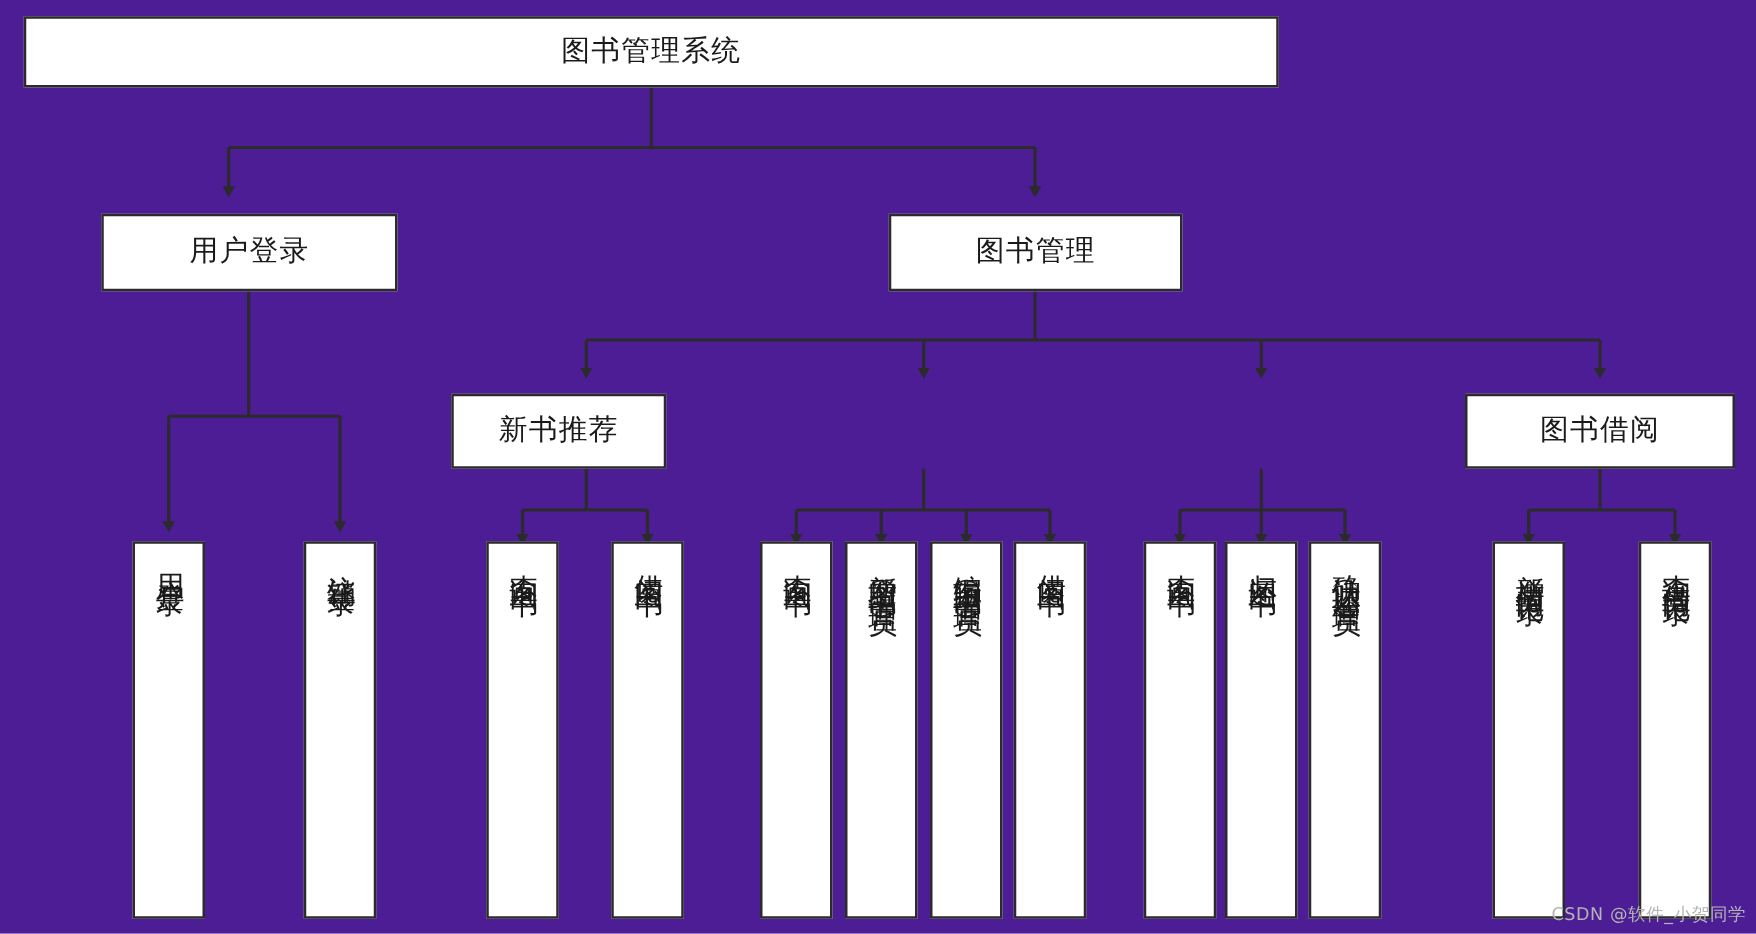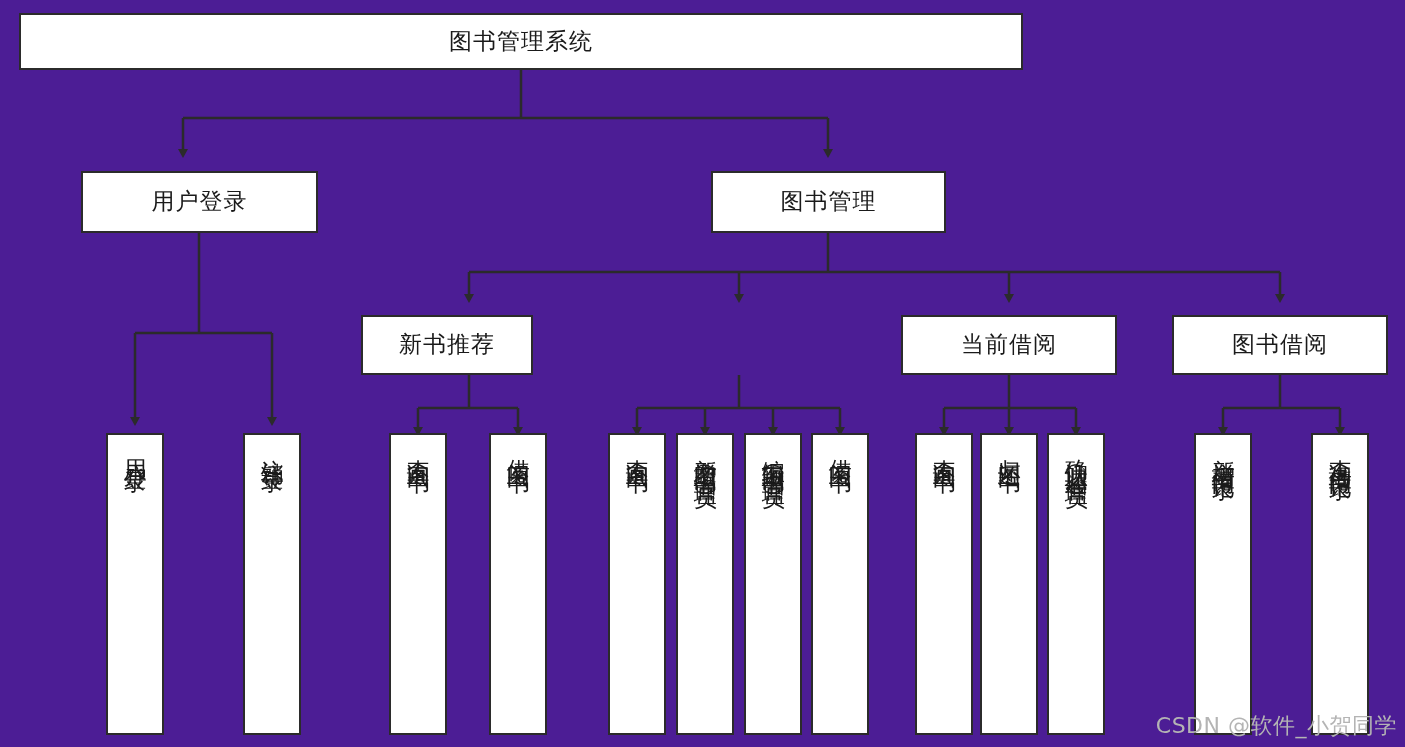--- a/index.html
+++ b/index.html
@@ -51,21 +51,21 @@
     text-orientation: upright;
     font-size: 23px;
     letter-spacing: 4px;
     line-height: 1.1;
     white-space: nowrap;
   }
   #watermark {
     position: absolute;
     right: 8px;
     bottom: 6px;
-    font-size: 22px;
+    font-size: 14px;
     color: #b4b4b4;
     letter-spacing: 0.5px;
     white-space: nowrap;
     pointer-events: none;
   }
 </style>
 </head>
 <body>
 
 <div id="diagram-root">
@@ -127,23 +127,20 @@
   <div class="node horizontal" style="left:81px; top:171px; width:237px; height:62px;">
     <span class="node-label">用户登录</span>
   </div>
   <div class="node horizontal" style="left:711px; top:171px; width:235px; height:62px;">
     <span class="node-label">图书管理</span>
   </div>
 
   <div class="node horizontal" style="left:361px; top:315px; width:172px; height:60px;">
     <span class="node-label">新书推荐</span>
   </div>
-  <div class="node horizontal" style="left:901px; top:315px; width:216px; height:60px;">
-    <span class="node-label">当前借阅</span>
-  </div>
   <div class="node horizontal" style="left:1172px; top:315px; width:216px; height:60px;">
     <span class="node-label">图书借阅</span>
   </div>
 
   <div class="node vertical" style="left:106px; top:433px; width:58px; height:302px;">
     <span class="node-label">用户登录</span>
   </div>
   <div class="node vertical" style="left:243px; top:433px; width:58px; height:302px;">
     <span class="node-label">注销登录</span>
   </div>

